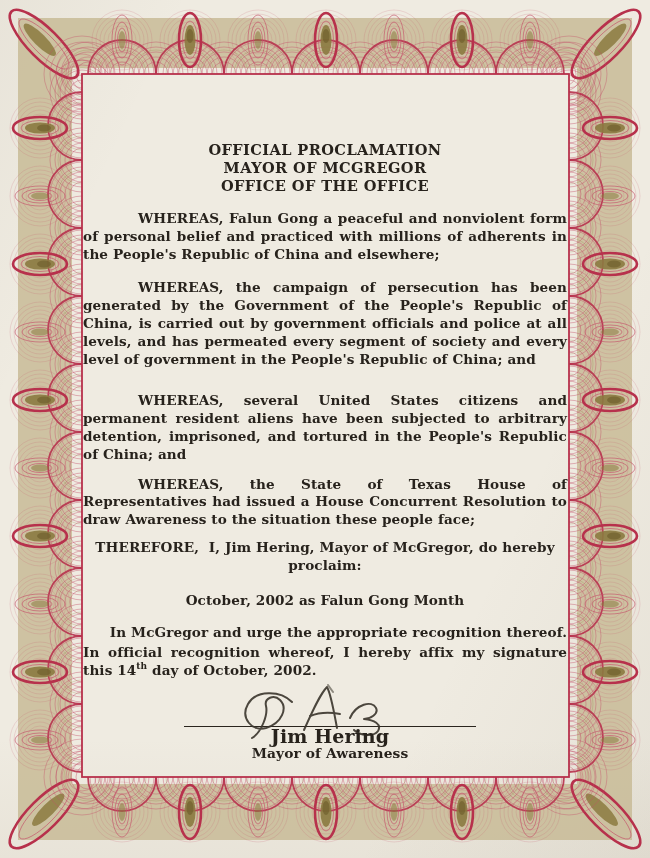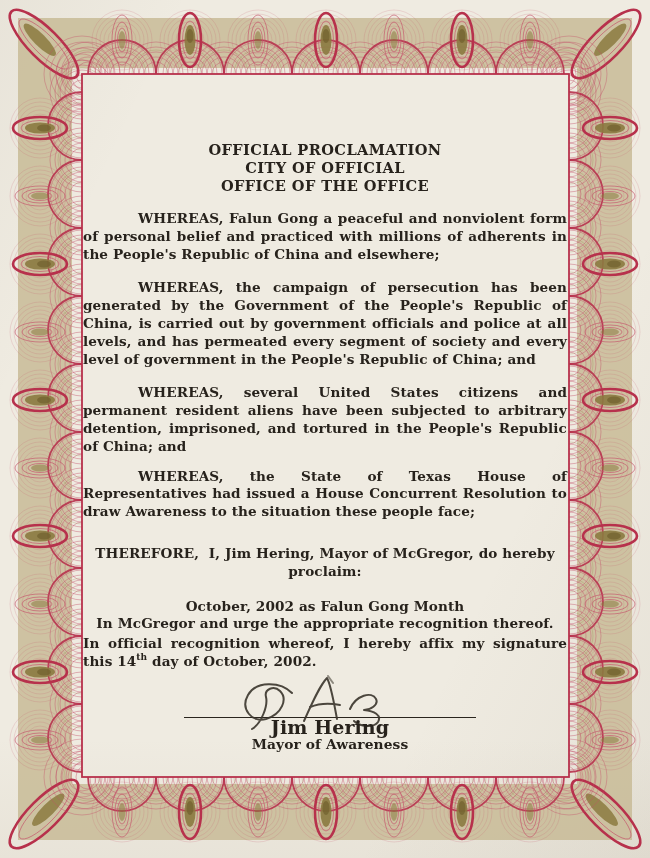--- a/index.html
+++ b/index.html
@@ -19,26 +19,26 @@
     box-sizing:border-box;padding:0 2px;
     font-size:13.6px;font-weight:700;line-height:17.8px;
     letter-spacing:0.1px;
   }
   .title-block{margin-top:68px;text-align:center;}
   .title-line{font-size:14.6px;line-height:18px;letter-spacing:0.4px;}
   p{margin:0;}
   .whereas{text-indent:55px;text-align:justify;}
   .mt1{margin-top:15px;}
   .mt2{margin-top:16px;}
-  .mt3{margin-top:16px;}
+  .mt3{margin-top:24px;}
   .mt4{margin-top:12px;}
   .center{text-align:center;}
-  .therefore{margin-top:24px;white-space:pre-wrap;}
+  .therefore{margin-top:10px;white-space:pre-wrap;}
   .oct{margin-top:17px;}
-  .mcg{}
+  .mcg{margin-top:15px;text-align:right;}
   .closing{margin-top:2px;text-align:justify;}
   .closing sup{font-size:9px;line-height:0;}
   .sig-block{margin-top:2px;text-align:center;transform:translateX(5px);}
   .scrawl{display:block;margin:0 auto -14px auto;height:58px;width:260px;}
   .sig-line{width:292px;margin:0 auto;border-top:1.6px solid #2a251e;}
   .sig-name{margin-top:1px;font-size:19px;line-height:17px;}
   .sig-role{font-size:13.8px;line-height:17px;}
 </style>
 </head>
 <body>
@@ -922,21 +922,21 @@
         <circle cx="569" cy="777" r="32" fill="none" stroke="#c4506a" stroke-width="0.7" opacity="0.55"></circle>
         <circle cx="569" cy="777" r="38" fill="none" stroke="#c4506a" stroke-width="0.7" opacity="0.55"></circle>
       </g>
       <rect x="82" y="74" width="487" height="703" fill="none" stroke="#b7314c" stroke-width="1.8"></rect>
     </svg>
 
   <div class="content">
 
     <div class="title-block">
       <div class="title-line">OFFICIAL PROCLAMATION</div>
-      <div class="title-line">CITY OF OFFICIAL</div>
+      <div class="title-line">MAYOR OF MCGREGOR</div>
       <div class="title-line">OFFICE OF THE OFFICE</div>
     </div>
 
     <p class="whereas mt1">WHEREAS, Falun Gong a peaceful and nonviolent form of personal belief and practiced with millions of adherents in the People's Republic of China and elsewhere;</p>
     <p class="whereas mt2">WHEREAS, the campaign of persecution has been generated by the Government of the People's Republic of China, is carried out by government officials and police at all levels, and has permeated every segment of society and every level of government in the People's Republic of China; and</p>
     <p class="whereas mt3">WHEREAS, several United States citizens and permanent resident aliens have been subjected to arbitrary detention, imprisoned, and tortured in the People's Republic of China; and</p>
     <p class="whereas mt4">WHEREAS,  the State of Texas House of Representatives had issued a House Concurrent Resolution to draw Awareness to the situation these people face;</p>
 
     <p class="center therefore">THEREFORE,  I, Jim Hering, Mayor of McGregor, do hereby proclaim:</p>
     <p class="center oct">October, 2002 as Falun Gong Month</p>

